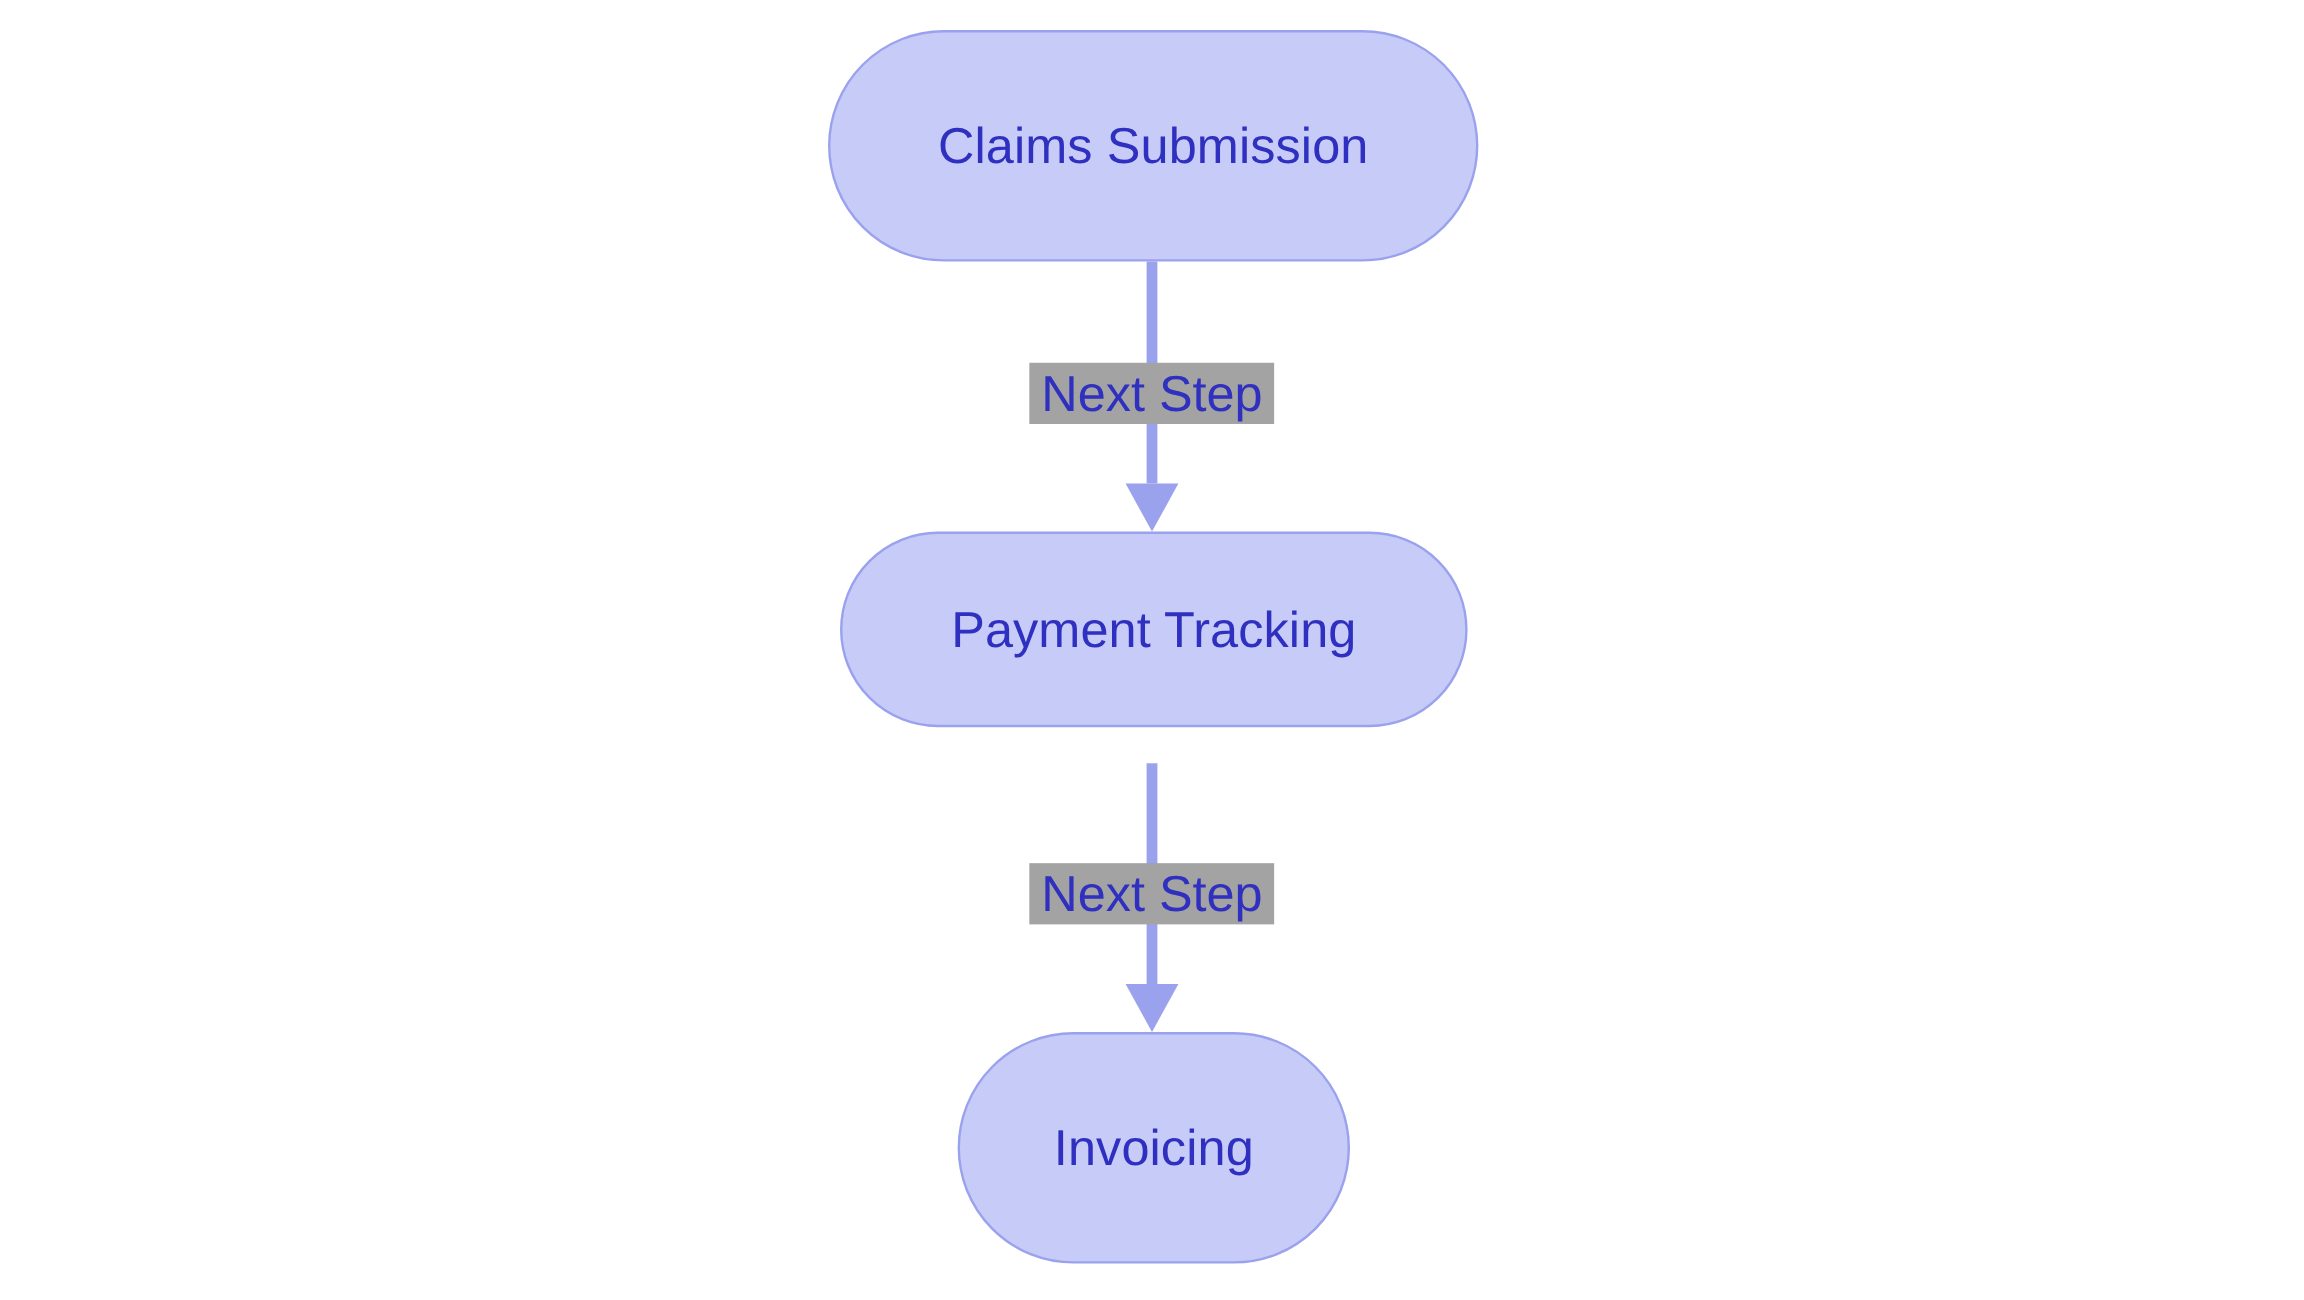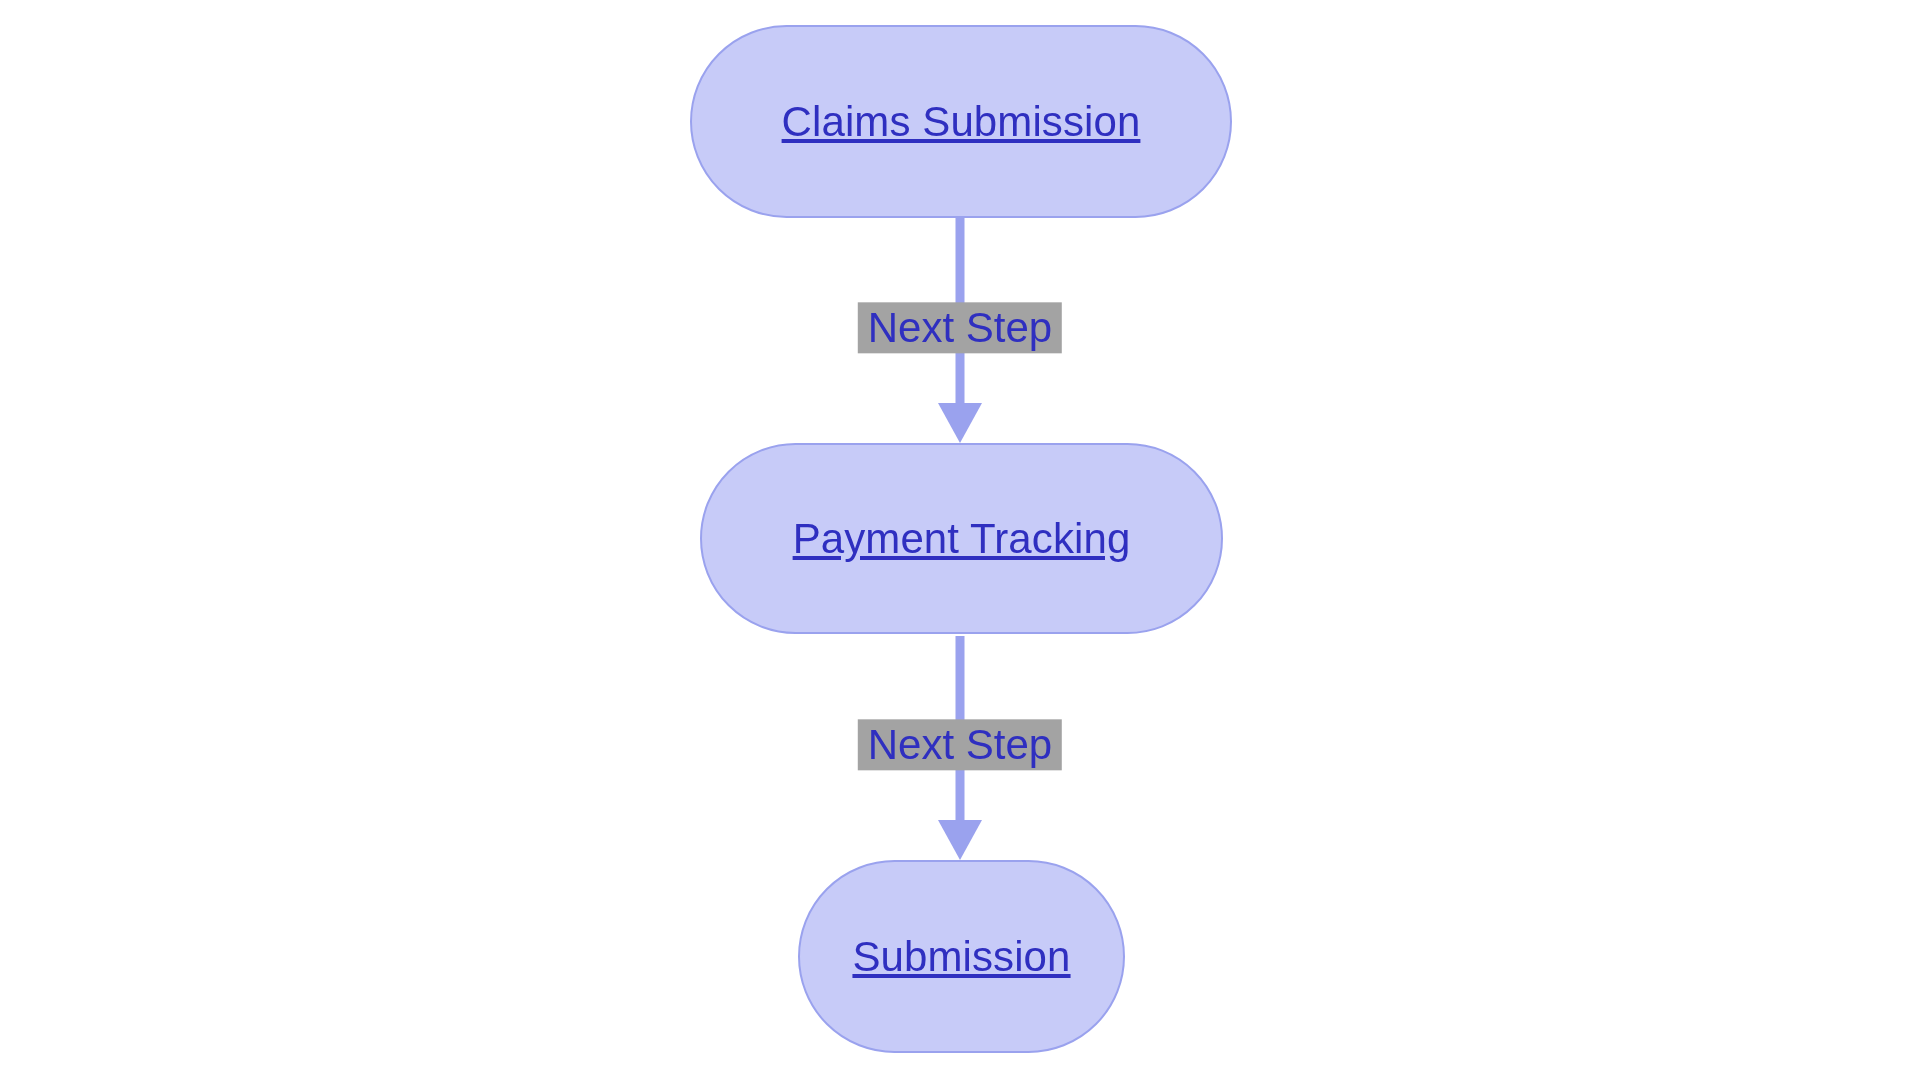--- a/index.html
+++ b/index.html
@@ -39,33 +39,32 @@
     color: #2f2fc0;
   }
   .node-label {
     font-family: "Liberation Sans", sans-serif;
     font-size: 42px;
     font-weight: 400;
     line-height: 1;
     color: #2f2fc0;
     white-space: nowrap;
     letter-spacing: 0.1px;
-    text-decoration: underline;
   }
   #node-claims-submission {
     left: 690px;
     top: 25px;
     width: 542px;
     height: 193px;
   }
   #node-payment-tracking {
     left: 700px;
     top: 443px;
     width: 523px;
-    height: 191px;
+    height: 163px;
   }
   #node-invoicing {
     left: 798px;
     top: 860px;
     width: 327px;
     height: 193px;
   }
   .edge-label {
     position: absolute;
     transform: translate(-50%, -50%);
@@ -100,20 +99,20 @@
 
   <div class="node" id="node-claims-submission">
     <span class="node-label">Claims Submission</span>
   </div>
 
   <div class="node" id="node-payment-tracking">
     <span class="node-label">Payment Tracking</span>
   </div>
 
   <div class="node" id="node-invoicing">
-    <span class="node-label">Submission</span>
+    <span class="node-label">Invoicing</span>
   </div>
 
   <div class="edge-label" id="edge-label-1">Next Step</div>
 
   <div class="edge-label" id="edge-label-2">Next Step</div>
 
 </div>
 
 </body></html>

